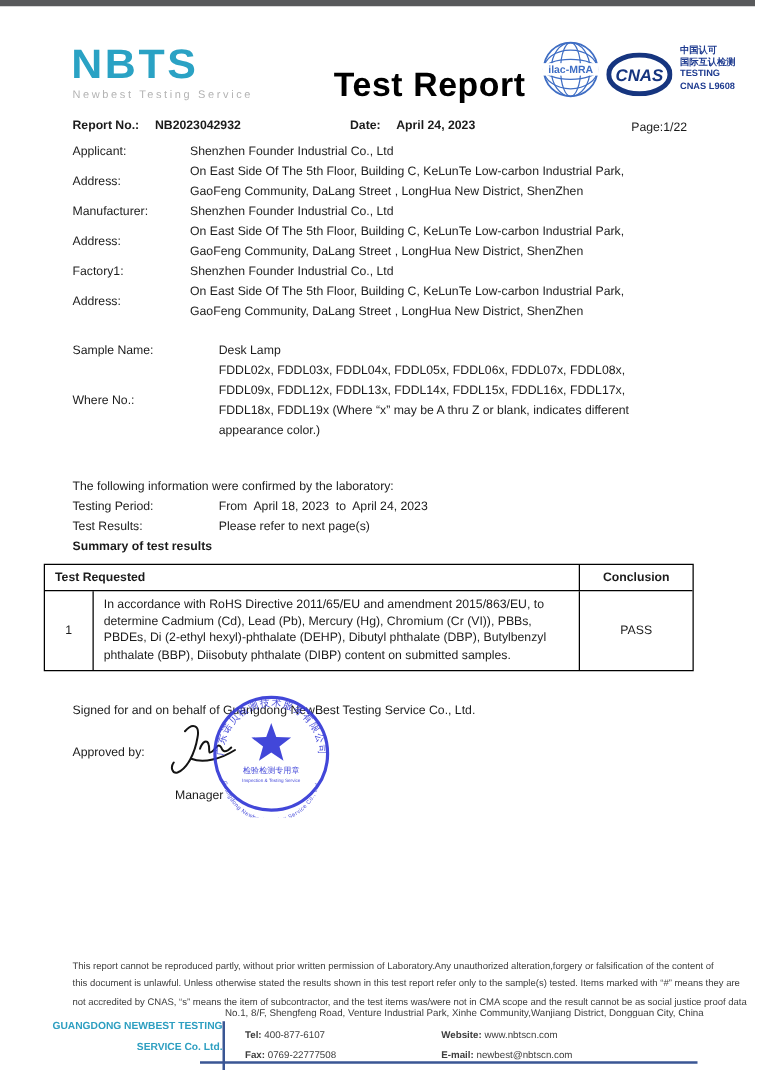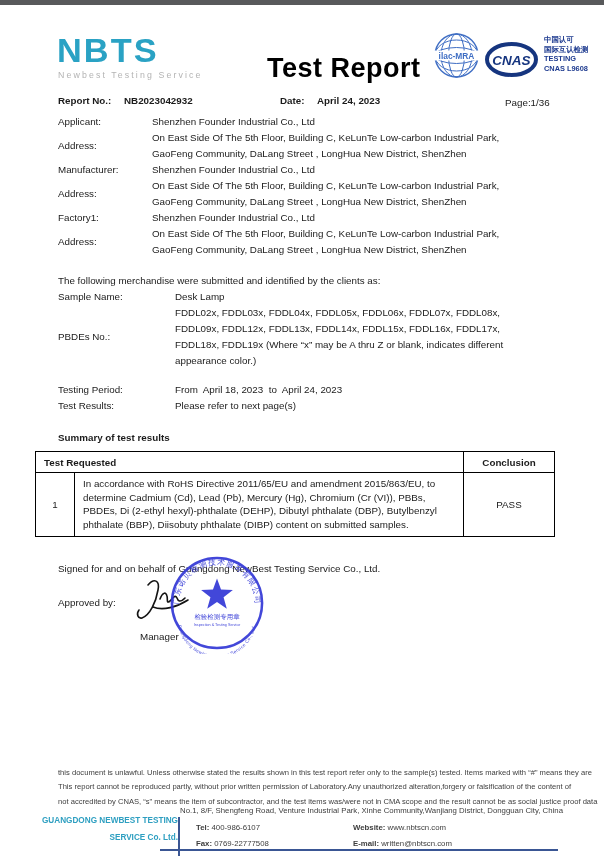--- a/index.html
+++ b/index.html
@@ -94,21 +94,21 @@
     <div>国际互认检测</div>
     <div>TESTING</div>
     <div>CNAS L9608</div>
   </div>
 
   <div class="reportrow">
     <span class="rn-l">Report No.:</span>
     <span class="rn-v">NB2023042932</span>
     <span class="dt-l">Date:</span>
     <span class="dt-v">April 24, 2023</span>
-    <span class="pg">Page:1/36</span>
+    <span class="pg">Page:1/22</span>
   </div>
 
   <div class="block parties">
     <div class="prow">
       <div class="plabel">Applicant:</div>
       <div>
           <div class="pline">Shenzhen Founder Industrial Co., Ltd</div>
         </div>
     </div>
     <div class="prow">
@@ -140,39 +140,39 @@
     <div class="prow">
       <div class="plabel">Address:</div>
       <div>
         <div class="pline">On East Side Of The 5th Floor, Building C, KeLunTe Low-carbon Industrial Park,</div>
         <div class="pline">GaoFeng Community, DaLang Street , LongHua New District, ShenZhen</div>
       </div>
     </div>
   </div>
 
   <div class="block merch">
-    <div class="intro">The following merchandise were submitted and identified by the clients as:</div>
     <div class="mrow">
       <div class="mlabel">Sample Name:</div>
       <div>
           <div class="pline">Desk Lamp</div>
         </div>
     </div>
     <div class="mrow">
-      <div class="mlabel">PBDEs No.:</div>
+      <div class="mlabel">Where No.:</div>
       <div>
         <div class="pline">FDDL02x, FDDL03x, FDDL04x, FDDL05x, FDDL06x, FDDL07x, FDDL08x,</div>
         <div class="pline">FDDL09x, FDDL12x, FDDL13x, FDDL14x, FDDL15x, FDDL16x, FDDL17x,</div>
         <div class="pline">FDDL18x, FDDL19x (Where “x” may be A thru Z or blank, indicates different</div>
         <div class="pline">appearance color.)</div>
       </div>
     </div>
   </div>
 
   <div class="block lab">
+    <div class="intro">The following information were confirmed by the laboratory:</div>
     <div class="mrow">
       <div class="mlabel">Testing Period:</div>
       <div>
           <div class="pline">From  April 18, 2023  to  April 24, 2023</div>
         </div>
     </div>
     <div class="mrow">
       <div class="mlabel">Test Results:</div>
       <div>
           <div class="pline">Please refer to next page(s)</div>
@@ -217,31 +217,31 @@
       <textPath href="#arcTop" startOffset="50%" text-anchor="middle">广东诺贝检测技术服务有限公司</textPath>
     </text>
     <text x="50" y="70" text-anchor="middle" font-family="Liberation Sans, sans-serif" font-size="6.6" fill="#3338d6">检验检测专用章</text>
     <text x="50" y="77" text-anchor="middle" font-family="Liberation Sans, sans-serif" font-size="3.8" fill="#3338d6">Inspection &amp; Testing Service</text>
     <text font-family="Liberation Sans, sans-serif" font-size="4.6" fill="#3338d6" letter-spacing=".4">
       <textPath href="#arcBottom" startOffset="50%" text-anchor="middle">Guangdong Newbest Testing Service Co., Ltd.</textPath>
     </text>
   </svg>
 
   <div class="disc">
+    <div>This report cannot be reproduced partly, without prior written permission of Laboratory.Any unauthorized alteration,forgery or falsification of the content of</div>
     <div>this document is unlawful. Unless otherwise stated the results shown in this test report refer only to the sample(s) tested. Items marked with “#” means they are</div>
-    <div>This report cannot be reproduced partly, without prior written permission of Laboratory.Any unauthorized alteration,forgery or falsification of the content of</div>
     <div>not accredited by CNAS, “s” means the item of subcontractor, and the test items was/were not in CMA scope and the result cannot be as social justice proof data</div>
   </div>
 
   <div class="company">
     <div>GUANGDONG NEWBEST TESTING</div>
     <div>SERVICE Co. Ltd.</div>
   </div>
 
   <div class="vline"></div>
   <div class="hline"></div>
 
   <div class="addr">No.1, 8/F, Shengfeng Road, Venture Industrial Park, Xinhe Community,Wanjiang District, Dongguan City, China</div>
-  <div class="c-row tel"><b>Tel:</b> <span>400-986-6107</span></div>
+  <div class="c-row tel"><b>Tel:</b> <span>400-877-6107</span></div>
   <div class="c-row web"><b>Website:</b> <span>www.nbtscn.com</span></div>
   <div class="c-row fax"><b>Fax:</b> <span>0769-22777508</span></div>
-  <div class="c-row eml"><b>E-mail:</b> <span>written@nbtscn.com</span></div>
+  <div class="c-row eml"><b>E-mail:</b> <span>newbest@nbtscn.com</span></div>
 </div>
 
 </body></html>

